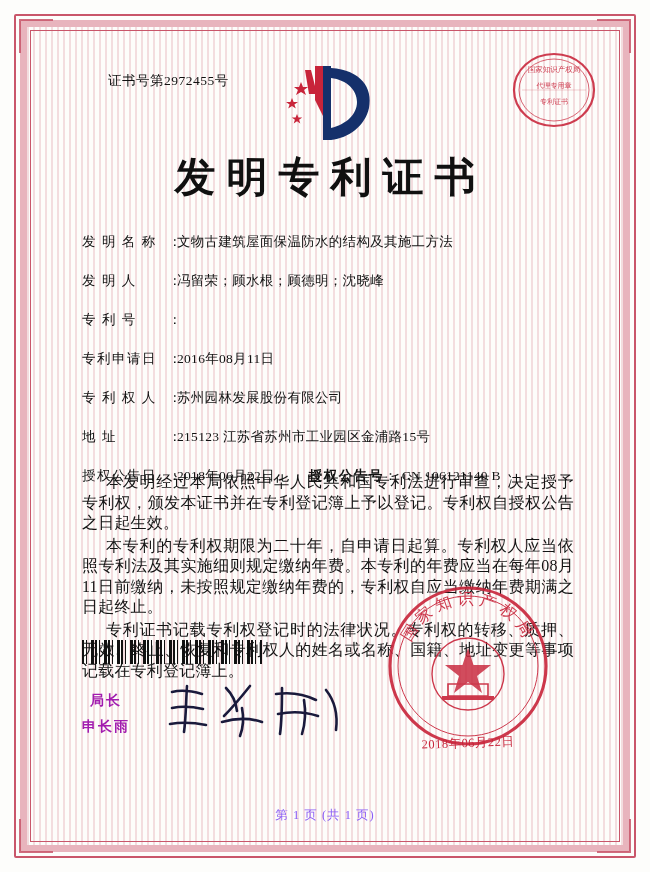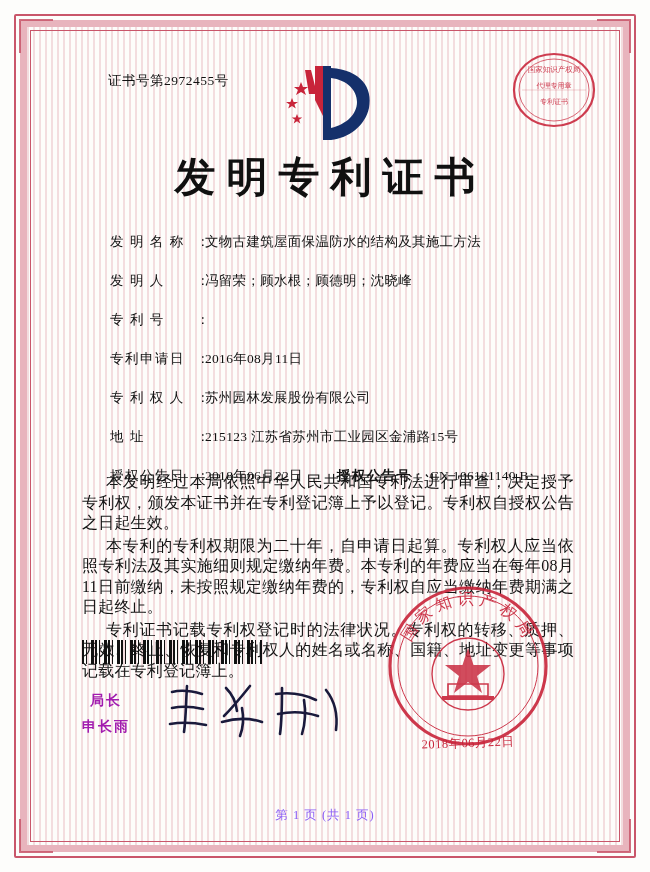--- a/index.html
+++ b/index.html
@@ -112,21 +112,20 @@
     right: 34px;
     top: 192px;
   }
   .field-row {
     display: flex;
     align-items: flex-start;
     font-size: 13.5px;
     line-height: 20px;
     margin-bottom: 19px;
     color: #121212;
-    padding-left: 28px;
   }
   .field-label {
     width: 86px;
     flex: 0 0 86px;
     letter-spacing: 1.5px;
     white-space: nowrap;
   }
   .field-colon {
     width: 9px;
     flex: 0 0 9px;

